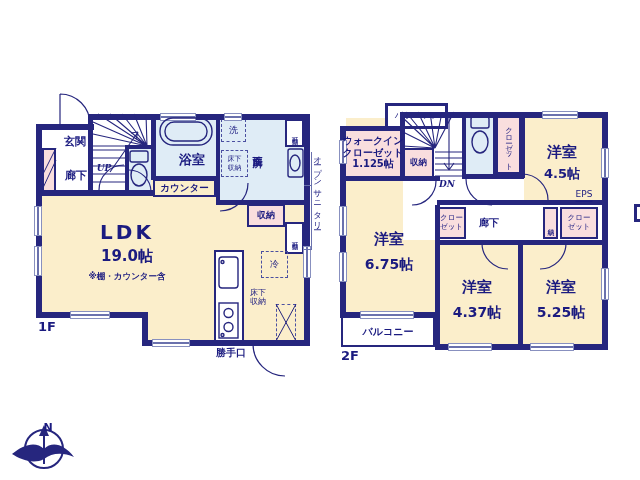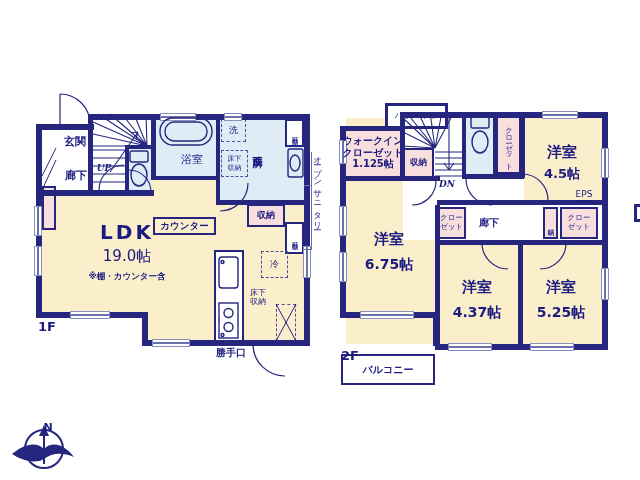--- a/index.html
+++ b/index.html
@@ -7,21 +7,21 @@
          font-family:"DejaVu Sans","Liberation Sans",sans-serif;}
   .f{position:absolute;}
   .cream{background:#fbeecb;}
   .blue{background:#dfecf6;}
   .pinkbg{background:#f9dede;}
   .whitebg{background:#ffffff;}
   .w{position:absolute;background:#26267e;}
   .box{position:absolute;box-sizing:border-box;border:2.5px solid #26267e;
        display:flex;align-items:center;justify-content:center;text-align:center;}
   .box3{border-width:3px;margin-left:44px;}
-  .box2{border-width:2px;margin-top:38px;}
+  .box2{border-width:2px;}
   .dash{position:absolute;box-sizing:border-box;border:1.5px dashed #4a4fa0;
         display:flex;align-items:center;justify-content:center;text-align:center;}
   .winH,.winV{position:absolute;box-sizing:border-box;border:1px solid #8890bf;}
   .winH{background:linear-gradient(#fff 40%,#6a71ad 40%,#6a71ad 60%,#fff 60%);}
   .winV{background:linear-gradient(90deg,#fff 40%,#6a71ad 40%,#6a71ad 60%,#fff 60%);}
   .lbl{position:absolute;transform:translate(-50%,-50%);color:#1b1b80;text-align:center;
        line-height:1.18;white-space:pre-line;}
   .inlbl{color:#1b1b80;text-align:center;line-height:1.15;white-space:pre-line;}
   .vlbl{position:absolute;transform:translateX(-50%);writing-mode:vertical-rl;
         text-orientation:upright;color:#1b1b80;letter-spacing:1px;}
@@ -94,26 +94,26 @@
     <div class="winH" style="left:152px;top:339px;width:38px;height:8px"></div>
     <div class="winV" style="left:303px;top:246px;width:8px;height:32px"></div>
 
     <div class="thin" style="left:311px;top:152px;width:1px;height:98px"></div>
     <div class="thin" style="left:304px;top:185px;width:8px;height:1px"></div>
     <div class="thin" style="left:304px;top:249px;width:8px;height:1px"></div>
 
     <div class="lbl" style="left:75px;top:142px;font-size:11px;font-weight:600">玄関</div>
     <div class="lbl" style="left:76px;top:176px;font-size:11px;font-weight:600">廊下</div>
     <div class="lbl ital" style="left:104px;top:168px;font-size:9px;font-weight:700">UP</div>
-    <div class="lbl" style="left:192px;top:160px;font-size:11px;font-weight:400">浴室</div>
+    <div class="lbl" style="left:192px;top:160px;font-size:13px;font-weight:700">浴室</div>
     <div class="vlbl" style="left:257px;top:148px;font-size:10px;font-weight:600">洗面所</div>
     <div class="vlbl" style="left:318px;top:150px;font-size:8.5px">オープンサニタリー</div>
     <div class="lbl" style="left:258px;top:297px;font-size:8px;width:18px">床下収納</div>
     <div class="lbl" style="left:127px;top:233px;font-size:20px;letter-spacing:3px;font-weight:600">LDK</div>
-    <div class="lbl" style="left:127px;top:257px;font-size:15px;font-weight:400">19.0帖</div>
+    <div class="lbl" style="left:127px;top:257px;font-size:15px;font-weight:700">19.0帖</div>
     <div class="lbl" style="left:127px;top:276px;font-size:8.5px;font-weight:600">※棚・カウンター含</div>
     <div class="lbl" style="left:231px;top:353px;font-size:10px;font-weight:600">勝手口</div>
     <div class="lbl" style="left:47px;top:327px;font-size:13px;font-weight:600">1F</div>
   </div>
 
   <div>
 
     <div class="f cream" style="left:346px;top:118px;width:256px;height:226px"></div>
     <div class="f whitebg" style="left:403px;top:118px;width:63px;height:122px"></div>
     <div class="f whitebg" style="left:437px;top:203px;width:165px;height:38px"></div>

